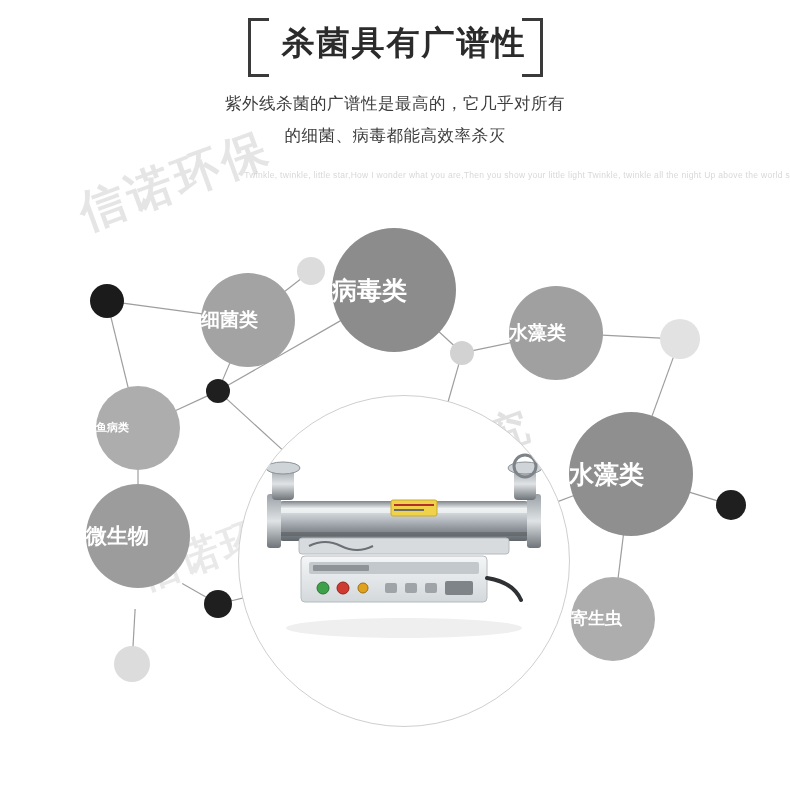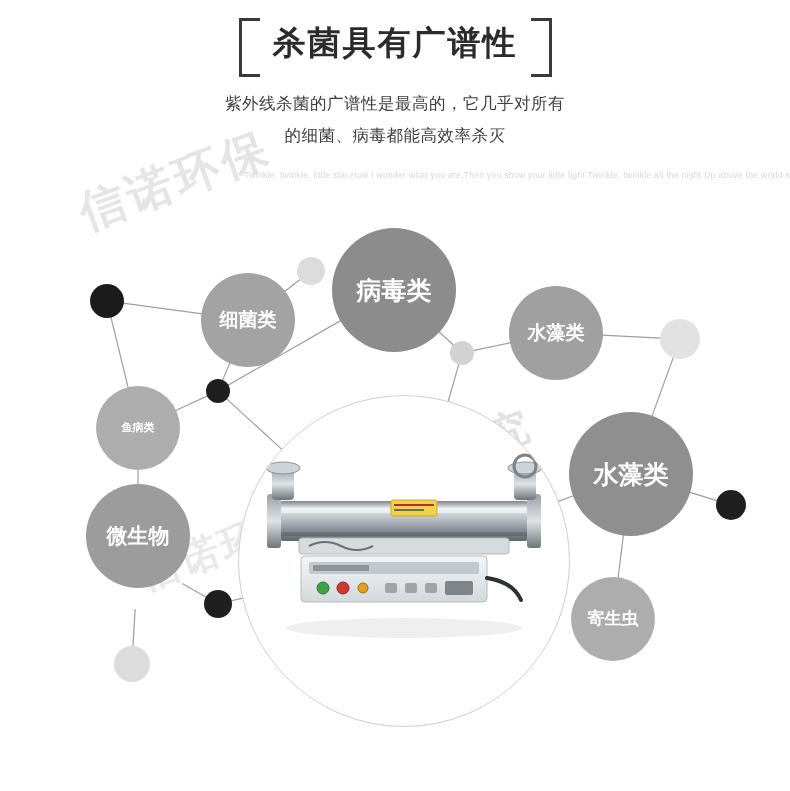--- a/index.html
+++ b/index.html
@@ -26,21 +26,21 @@
     width: 790px;
     text-align: center;
   }
   .title {
     display: inline-block;
     position: relative;
     font-size: 33px;
     font-weight: bold;
     color: #2b2b2b;
     letter-spacing: 2px;
-    padding: 4px 34px 6px 34px;
+    padding: 4px 16px 6px 34px;
     line-height: 1.3;
   }
   .bracket {
     position: absolute;
     top: 0;
     width: 18px;
     height: 100%;
     border-top: 3px solid #3a3a3a;
     border-bottom: 3px solid #3a3a3a;
   }
@@ -119,21 +119,20 @@
     width: 790px;
     height: 791px;
   }
 
   
   .bubble {
     position: absolute;
     border-radius: 50%;
     display: flex;
     align-items: center;
-    justify-content: center;
     color: #ffffff;
     font-weight: bold;
     text-align: center;
     line-height: 1.2;
     box-sizing: border-box;
   }
   .dot {
     position: absolute;
     border-radius: 50%;
     box-sizing: border-box;

